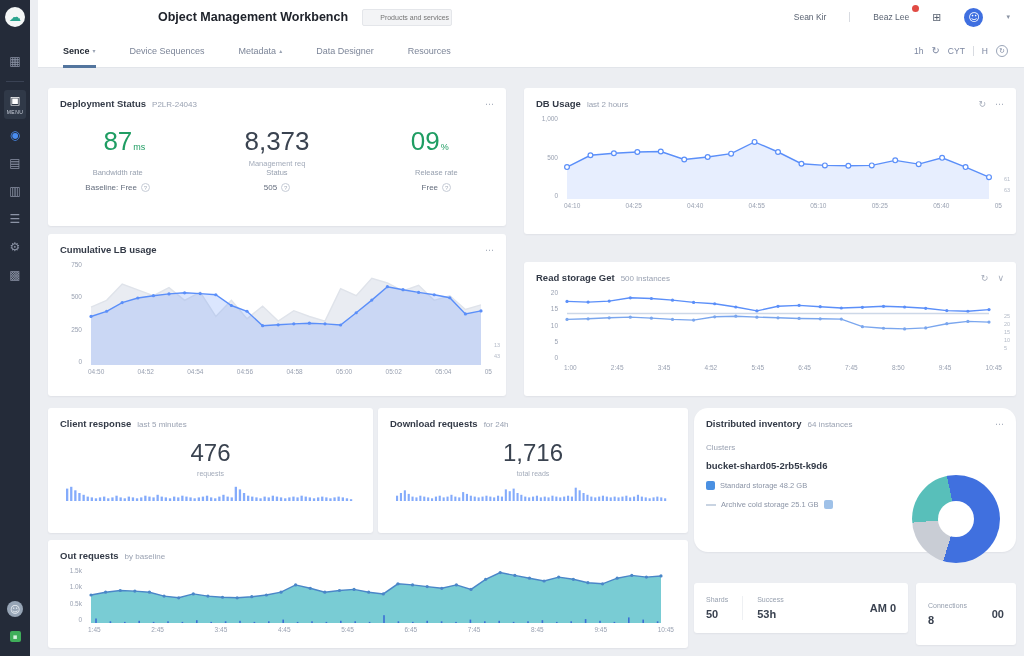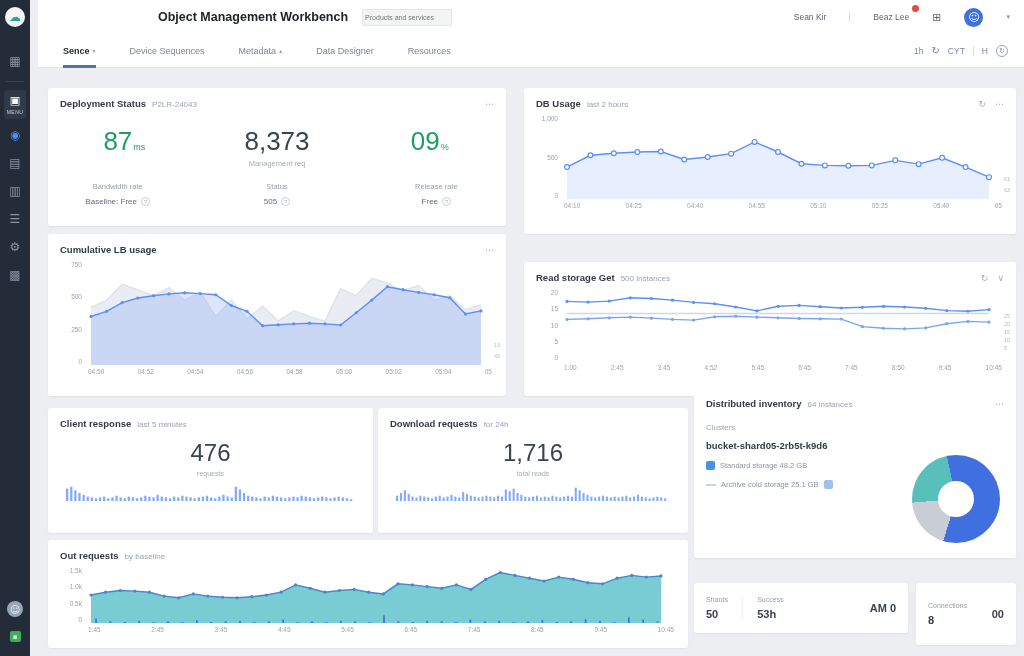--- a/index.html
+++ b/index.html
@@ -25,21 +25,21 @@
     display:grid;place-items:center;}
   .sb-green{width:11px;height:11px;border-radius:2px;background:#3fae5a;display:grid;place-items:center;
     color:#d6f2de;font-size:7px;}
 
   
   .main{flex:1;display:flex;flex-direction:column;min-width:0;padding-left:8px;}
 
   .topbar{height:34px;background:#fff;display:flex;align-items:center;padding:0 14px;flex-shrink:0;}
   .topbar-title{font-weight:bold;font-size:12.5px;color:#20242c;margin-left:106px;white-space:nowrap;}
   .search-box{width:90px;height:17px;background:#f3f4f6;border:1px solid #e4e6ea;border-radius:2px;
-    font-size:7px;color:#b6bcc8;text-align:left;margin-left:14px;outline:none;
+    font-size:7px;color:#b6bcc8;text-align:right;margin-left:14px;outline:none;
     font-family:"Liberation Sans",sans-serif;}
   .topbar-right{margin-left:auto;display:flex;align-items:center;gap:23px;}
   .top-link{font-size:8.5px;color:#5a6372;cursor:pointer;}
   .v-sep{width:1px;height:10px;background:#d8dbe1;}
   .badge-holder{position:relative;}
   .red-badge{position:absolute;top:-7px;right:-10px;width:7px;height:7px;border-radius:50%;
     background:#e14b44;}
   .top-gear{font-size:11px;color:#5a6372;cursor:pointer;}
   .top-avatar{width:19px;height:19px;border-radius:50%;background:#3f6fe0;color:#fff;font-size:11px;
     display:grid;place-items:center;cursor:pointer;}
@@ -66,21 +66,21 @@
   .card-actions{margin-left:auto;display:flex;gap:9px;color:#a7aebc;font-size:9px;align-items:center;}
   .card-actions .icon{cursor:pointer;}
 
   
   .stats-row{display:flex;margin-top:14px;}
   .stat{flex:1;text-align:center;}
   .stat-value{font-size:26px;color:#3a4350;line-height:1.1;}
   .stat-value.green{color:#1f9d63;}
   .stat-unit{font-size:9px;color:#1f9d63;margin-left:1px;}
   .stat-caption{font-size:7.5px;color:#a3abba;margin-top:3px;}
-  .foot-row{display:flex;margin-top:14px;gap:20px;}
+  .foot-row{display:flex;gap:20px;}
   .foot-col{flex:1;text-align:center;}
   .foot-label{font-size:7.5px;color:#97a0af;}
   .foot-value{font-size:8px;color:#646d7d;margin-top:6px;display:flex;justify-content:center;
     align-items:center;gap:4px;}
   .help-dot{width:9px;height:9px;border-radius:50%;border:1px solid #c6ccd6;color:#a8b0bd;font-size:6px;
     line-height:8px;text-align:center;display:inline-block;cursor:pointer;}
 
   
   .chart-box{display:grid;grid-template-columns:34px 1fr;margin:2px 14px 4px 6px;position:relative;}
   .y-axis{display:flex;flex-direction:column;justify-content:space-between;align-items:flex-end;
@@ -614,21 +614,21 @@
               <rect x="244.8" y="11.6" width="2.1" height="4.4" fill="#5b8ff9" opacity="0.75"></rect>
               <rect x="248.7" y="12.4" width="2.1" height="3.6" fill="#5b8ff9" opacity="0.75"></rect>
               <rect x="252.6" y="13.3" width="2.1" height="2.7" fill="#5b8ff9" opacity="0.75"></rect>
               <rect x="256.5" y="12.4" width="2.1" height="3.6" fill="#5b8ff9" opacity="0.75"></rect>
               <rect x="260.3" y="11.6" width="2.1" height="4.4" fill="#5b8ff9" opacity="0.75"></rect>
               <rect x="264.2" y="12.4" width="2.1" height="3.6" fill="#5b8ff9" opacity="0.75"></rect>
               <rect x="268.1" y="13.3" width="2.1" height="2.7" fill="#5b8ff9" opacity="0.75"></rect>
             </svg></div>
       </section>
 
-      <section class="card" style="left:656px;top:320px;width:322px;height:170px;">
+      <section class="card" style="left:656px;top:340px;width:322px;height:144px;border-radius:14px;">
         <div class="card-head">
           <span class="card-title">Distributed inventory</span>
           <span class="card-sub">64 instances</span>
           <span class="card-actions">
               <span class="icon">⋯</span>
             </span>
         </div>
         <div class="inv-body">
           <div class="inv-group">Clusters</div>
           <div class="inv-id">bucket-shard05-2rb5t-k9d6</div>

